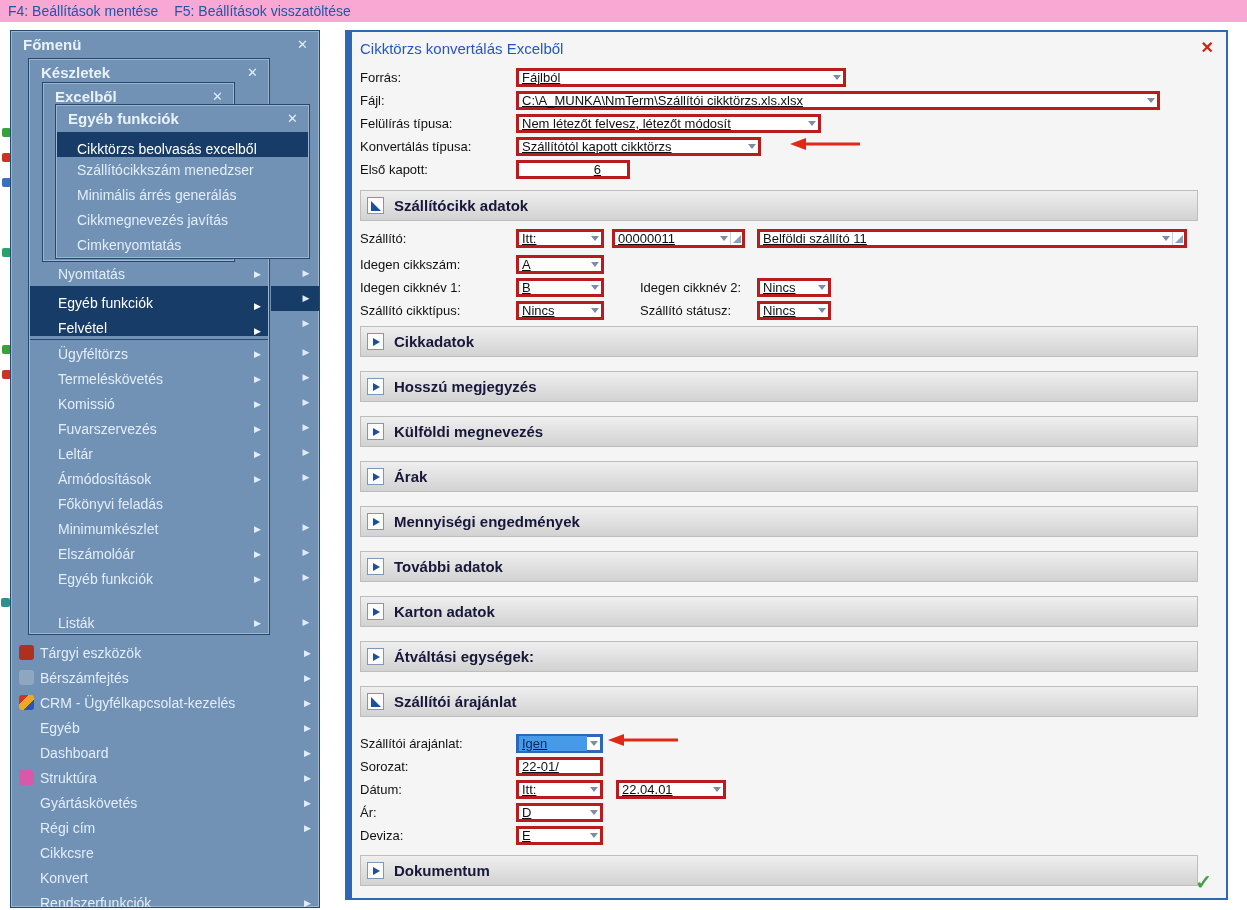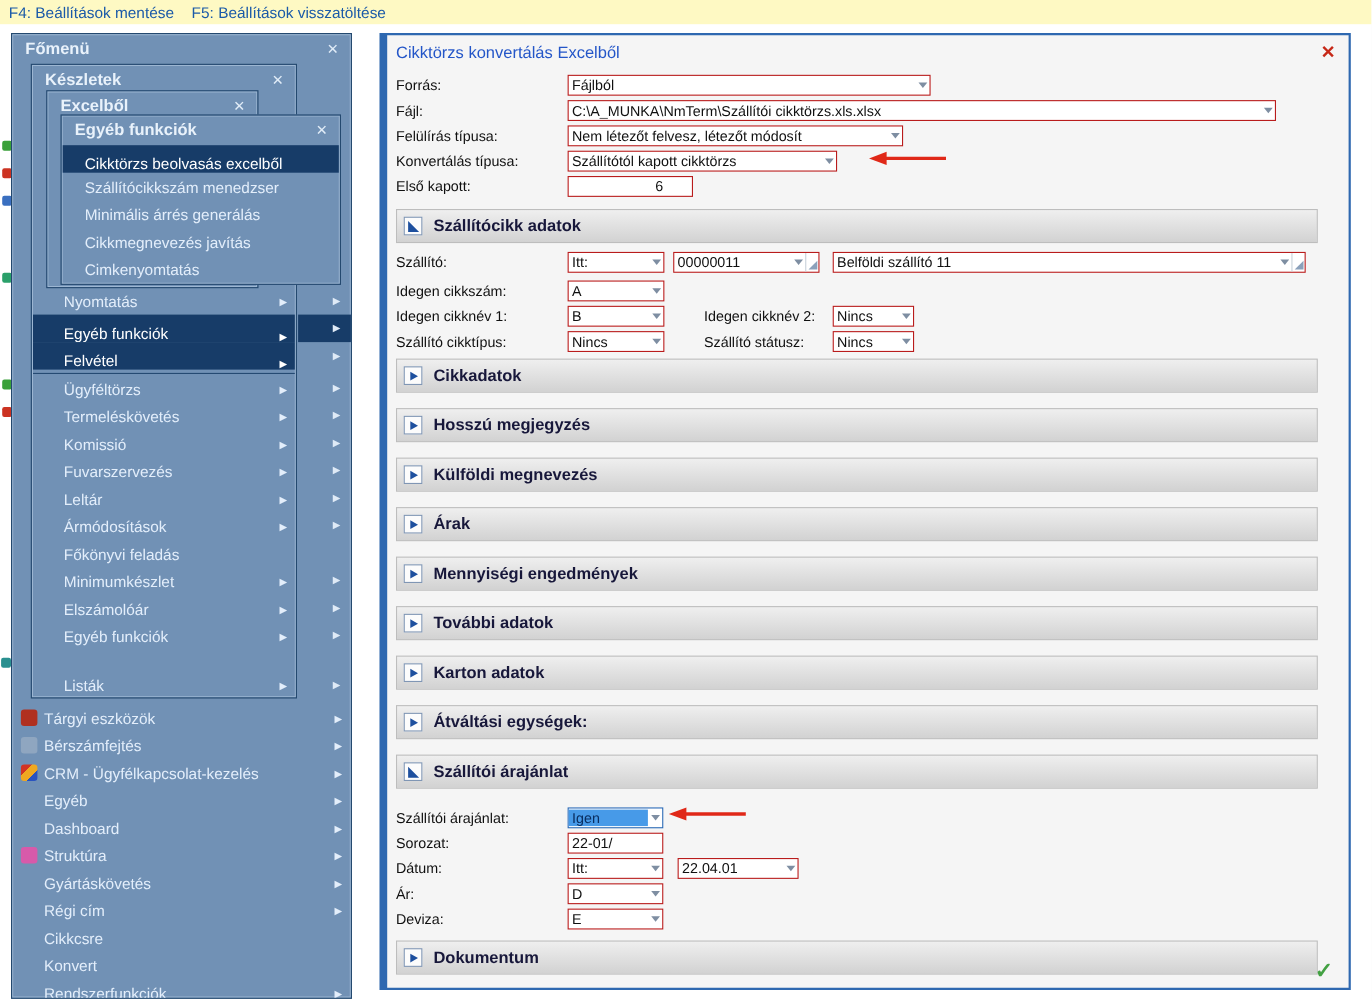--- a/index.html
+++ b/index.html
@@ -1,21 +1,21 @@
 <!DOCTYPE html>
 <html><head>
 <meta charset="utf-8">
 <style>
   * { margin:0; padding:0; box-sizing:border-box; }
   html,body { width:1247px; height:910px; overflow:hidden; }
   body { font-family:"Liberation Sans", sans-serif; background:#ffffff; position:relative; }
   .screen { position:relative; width:1247px; height:910px; background:#ffffff; overflow:hidden; }
 
   
-  .topbar { position:absolute; left:0; top:0; width:1247px; height:22px; background:#fef9c3;
+  .topbar { position:absolute; left:0; top:0; width:1247px; height:22px; background:#f9a8d4;
             display:flex; align-items:center; gap:16px; padding-left:8px;
             color:#1b5aa8; font-size:14px; }
 
   
   .desk-icon { position:absolute; width:9px; height:9px; border-radius:2px; }
 
   
   .menu-window { position:absolute; background:#7191b5; border:1px solid #24496f;
                  box-shadow: inset 0 0 0 1px #9cb6d2; overflow:hidden; }
   .menu-titlebar { height:26px; display:flex; align-items:center; justify-content:space-between;
@@ -43,22 +43,22 @@
                   font-size:9px; color:#dfeaf6; text-align:center; }
 
   
   .dialog { position:absolute; left:345px; top:30px; width:883px; height:870px;
             background:#f5f5f5; border:2px solid #2e68b0; border-left-width:7px; }
   .dlg-title { position:absolute; left:8px; top:8px; font-size:15px; color:#2456c8; }
   .dlg-close { position:absolute; right:12px; top:6px; color:#c62817; font-size:16px; font-weight:bold; cursor:default; }
   .lbl { position:absolute; left:8px; font-size:13px; color:#101010; white-space:nowrap; }
   .lbl2 { left:288px; }
 
-  .field { position:absolute; height:19px; background:#ffffff; border:1px solid #b91c1c;
-           display:flex; align-items:center; font-size:13px; color:#101010; }
+  .field { position:absolute; height:19px; background:#ffffff; border:3px solid #b91c1c;
+           display:flex; align-items:center; font-size:13px; color:#101010;text-decoration:underline; }
   .field .val { flex:1; padding:0 3px; white-space:nowrap; overflow:hidden; }
   .field .ddz { width:13px; align-self:stretch; display:flex; align-items:center; justify-content:center; }
   .field .ddz::after { content:""; width:0; height:0; border-left:4px solid transparent;
                        border-right:4px solid transparent; border-top:5px solid #7e8ea2; }
   .field .cornerz { width:12px; align-self:stretch; position:relative; border-left:1px solid #c9d2da; }
   .field .cornerz::after { content:""; position:absolute; right:1px; bottom:2px; width:0; height:0;
                            border-bottom:8px solid #8ba1bb; border-left:8px solid transparent; }
   .field.num .val { text-align:right; padding-right:26px; }
   .field.sel { border-color:#2a69b5; }
   .field.sel .val { background:#479ae8; color:#0a2e60; }

